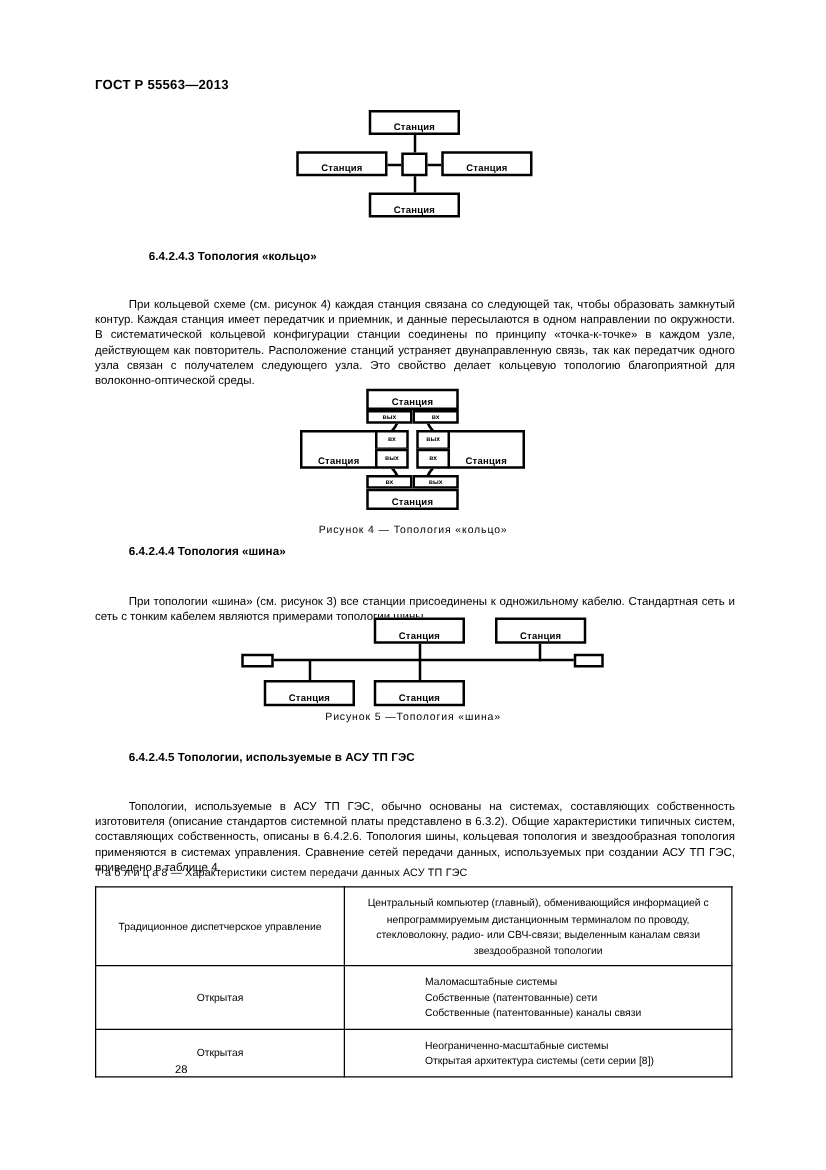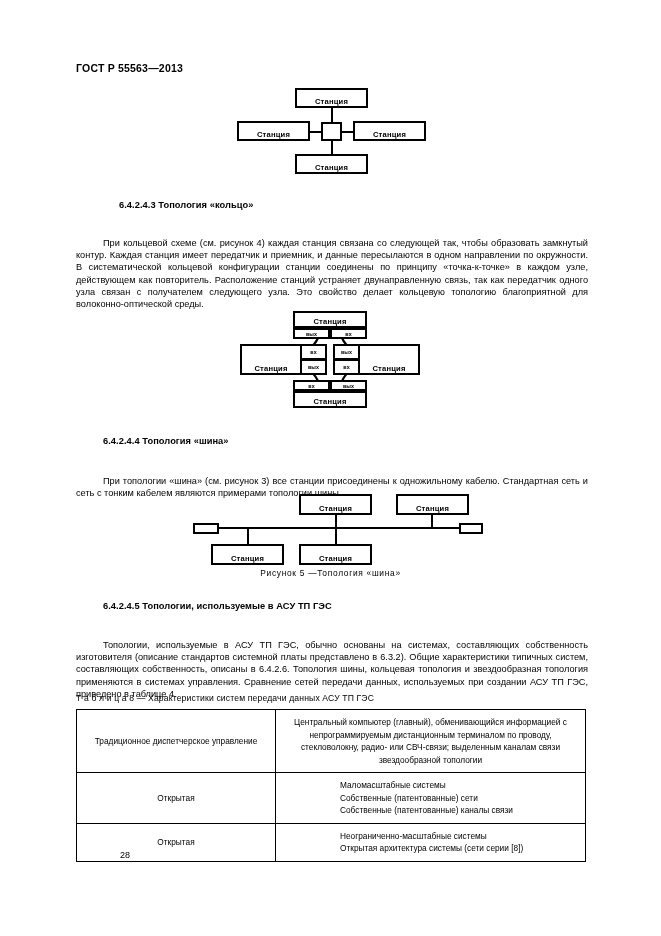--- a/index.html
+++ b/index.html
@@ -146,21 +146,21 @@
   table.gost td.col-right {
     text-align: center;
   }
   table.gost td.col-right.left-align {
     text-align: left;
     padding-left: 64px;
   }
 
   .page-num {
     position: absolute;
-    left: 72px;
+    left: 92px;
     top: 850px;
     font-size: 9px;
     padding-left: 48px;
   }
 </style>
 </head>
 <body>
 
 <div class="page">
 
@@ -236,20 +236,21 @@
       <span>вх</span>
     </div>
     <div class="port" style="left:90px; top:69px; width:37px; height:11px;">
       <span>вых</span>
     </div>
     <div class="node" style="left:53px; top:80px; width:74px; height:17px;">
       <span>Станция</span>
     </div>
   </div>
 
+  <div class="fig-caption" style="top:418px;">Рисунок  4 — Топология «кольцо»</div>
 
   <div class="section-head" style="top:436px;">6.4.2.4.4  Топология «шина»</div>
   <div class="para" style="top:452px;">При топологии «шина» (см. рисунок 3) все станции присоединены к одножильному кабелю. Стандартная сеть и сеть с тонким кабелем являются примерами топологии шины.</div>
 
   <div class="diagram" id="bus-diagram">
 
     <div class="line-h" style="left:8px; top:33px; width:275px; height:2px;"></div>
 
     <div class="terminator" style="left:0px; top:29px; width:26px; height:11px;"></div>
     <div class="terminator" style="left:266px; top:29px; width:24px; height:11px;"></div>

